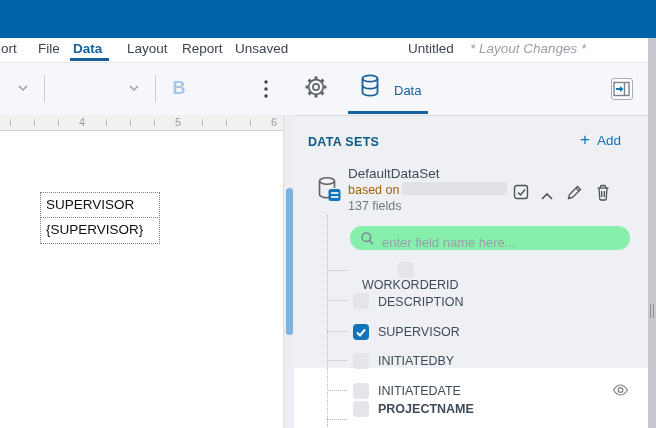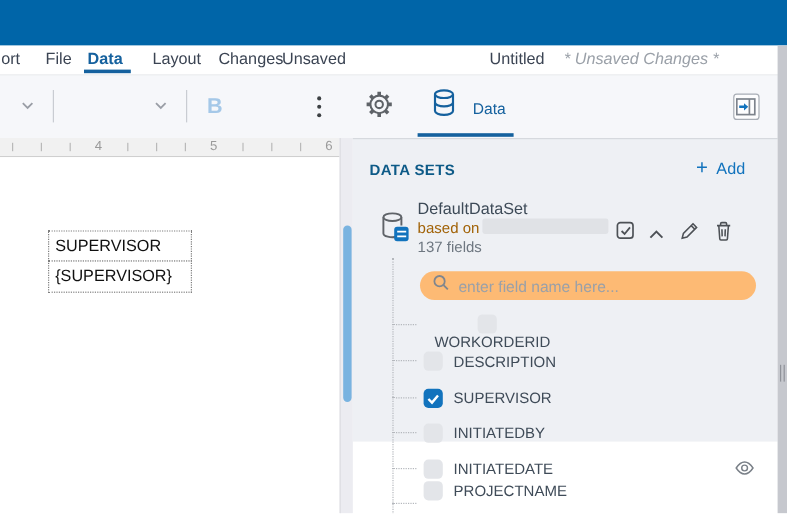--- a/index.html
+++ b/index.html
@@ -47,21 +47,21 @@
   .ds-icon { position:absolute; left:22px; top:60px; }
   .ds-name { position:absolute; left:54px; top:50px; font-size:13.5px; color:#3d4a57; }
   .ds-basedon { position:absolute; left:54px; top:67px; font-size:12.5px; color:#a16207; }
   .ds-redacted { position:absolute; left:108px; top:66px; width:105px; height:13px; background:#e0e2e6; border-radius:2px; }
   .ds-fields { position:absolute; left:54px; top:83px; font-size:12.5px; color:#6e7781; }
   .ds-action { position:absolute; top:68px; cursor:pointer; }
   
   .tree-vline { position:absolute; left:33px; top:99px; width:0; height:214px; border-left:1px dotted #b4b7bc; }
   .tree-hline { position:absolute; left:33px; width:20px; height:0; border-top:1px dotted #b4b7bc; }
   
-  .search-pill { position:absolute; left:56px; top:110px; width:280px; height:24px; background:#fdba74; border-radius:12px; display:flex; align-items:center; padding-left:10px; }
+  .search-pill { position:absolute; left:56px; top:110px; width:280px; height:24px; background:#86efac; border-radius:12px; display:flex; align-items:flex-end; padding-left:10px; }
   .search-pill input { border:none; outline:none; background:transparent; font-size:13px; color:#4a525c; width:230px; margin-left:7px; font-family:"Liberation Sans", sans-serif; }
   .search-pill input::placeholder { color:#9aa0a8; }
   
   .field-row { position:absolute; left:59px; height:17px; display:flex; align-items:center; }
   .checkbox { width:16px; height:16px; border-radius:4px; background:#e3e5e9; cursor:pointer; flex:0 0 16px; position:relative; }
   .checkbox.checked { background:#1273bd; }
   .checkbox svg { position:absolute; left:1px; top:1px; display:none; }
   .checkbox.checked svg { display:block; }
   .field-label { margin-left:9px; font-size:12.5px; color:#3f4b58; white-space:nowrap; }
   .eye-icon { position:absolute; left:259px; top:1px; cursor:pointer; }
@@ -76,24 +76,24 @@
 <div id="app">
 
   <div class="topbar"></div>
 
   <div class="menubar">
     <span class="menu-item" style="left:1px">ort</span>
     <span class="menu-item" style="left:38px">File</span>
     <span class="menu-item active" style="left:73px">Data</span>
     <div class="menu-underline"></div>
     <span class="menu-item" style="left:127px">Layout</span>
-    <span class="menu-item" style="left:182px">Changes</span>
+    <span class="menu-item" style="left:182px">Report</span>
     <span class="menu-item" style="left:235px">Unsaved</span>
     <span class="doc-title">Untitled</span>
-    <span class="unsaved">* Unsaved Changes *</span>
+    <span class="unsaved">* Layout Changes *</span>
   </div>
 
   <div class="toolbar">
     <span class="tb-icon" style="left:16px; top:18px">
       <svg width="14" height="14" viewBox="0 0 14 14">
           <polyline points="3,5 7,9 11,5" fill="none" stroke="#9a9ea6" stroke-width="1.5"></polyline>
         </svg>
     </span>
     <div class="tb-sep" style="left:44px"></div>
     <span class="tb-icon" style="left:127px; top:18px">
@@ -253,21 +253,21 @@
     <div class="field-row" style="top: 266px;">
       <span class="checkbox"></span>
       <span class="field-label">INITIATEDATE</span>
       <span class="eye-icon">
         <svg width="17" height="14" viewBox="0 0 17 14" fill="none" stroke="#7a8088" stroke-width="1.2">
           <path d="M1.5 7 C4 3.2 7 2 8.5 2 S13 3.2 15.5 7 C13 10.8 10 12 8.5 12 S4 10.8 1.5 7 Z"></path>
           <circle cx="8.5" cy="7" r="2.4"></circle>
         </svg>
       </span>
     </div>
-    <div class="field-row" style="top: 284px;">
+    <div class="field-row" style="top: 284px; font-weight: bold;">
       <span class="checkbox"></span>
       <span class="field-label">PROJECTNAME</span>
     </div>
   <div class="tree-hline" style="top: 154px;"></div>
       <div class="tree-hline" style="top: 184px;"></div>
       <div class="tree-hline" style="top: 215px;"></div>
       <div class="tree-hline" style="top: 244px;"></div>
       <div class="tree-hline" style="top: 274px;"></div>
       <div class="tree-hline" style="top: 303px;"></div>
     </div>

